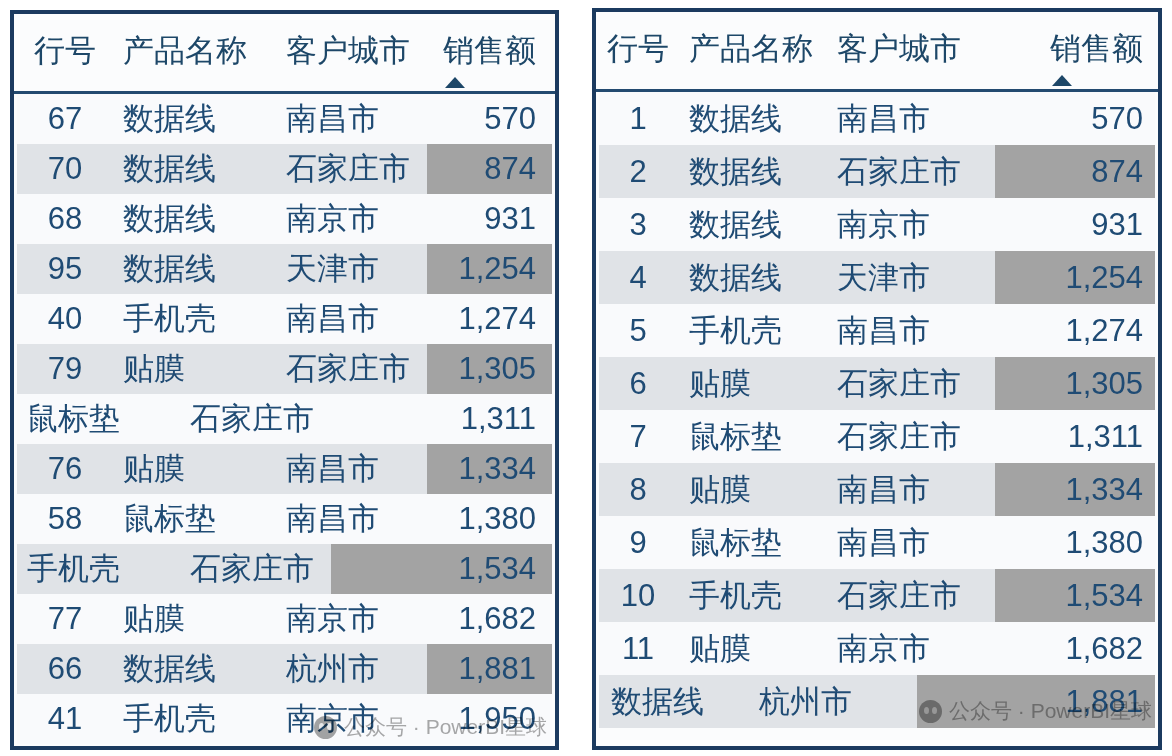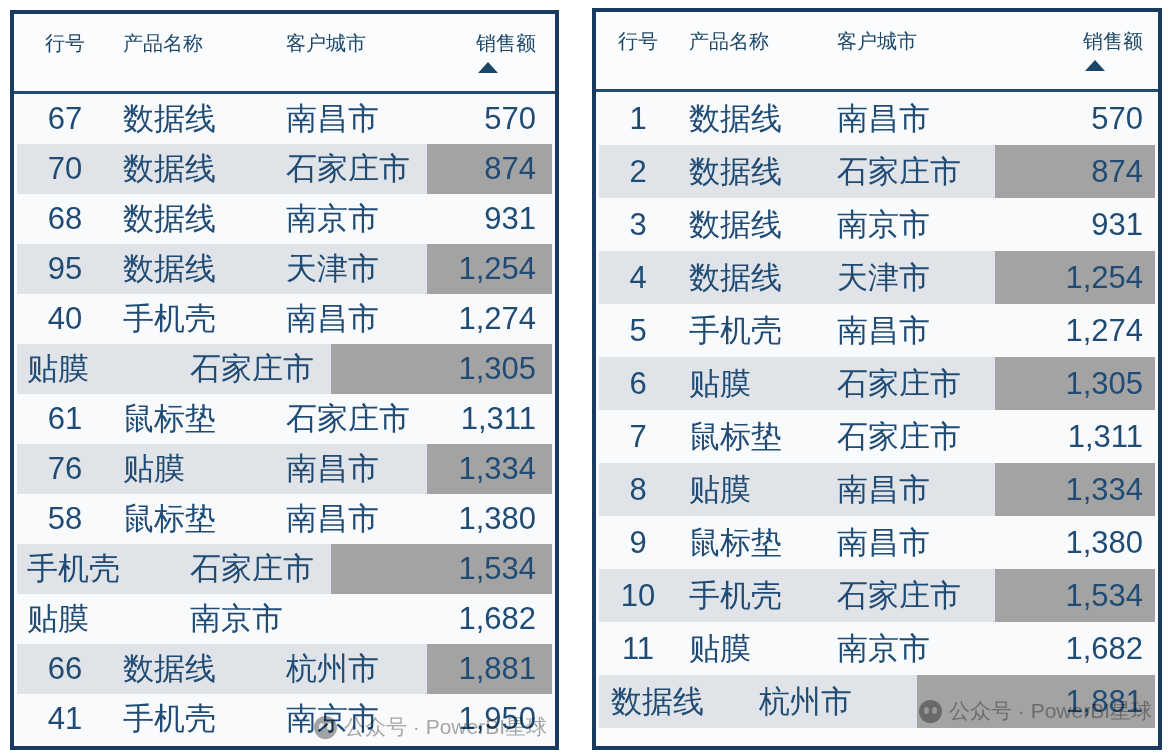--- a/index.html
+++ b/index.html
@@ -19,21 +19,21 @@
   #table-right { left:592px; top:8px;  width:570px; height:742px; }
 
   .hdr {
     display:flex;
     height:77px;
     padding:0 3px;
     border-bottom:3px solid #234a70;
     box-sizing:content-box;
   }
   .hdr-cell {
-    font-size:20px;
+    font-size:31px;
     color:#1d4768;
     padding-top:16px;
     box-sizing:border-box;
     display:block;
     white-space:nowrap;
     cursor:pointer;
   }
   .hdr-cell .hdr-wrap { display:inline-block; text-align:left; }
   .sort-arrow {
     width:0; height:0;
@@ -147,26 +147,26 @@
         <div class="cell c3">天津市</div>
         <div class="cell c4">1,254</div>
       </div>
       <div class="row">
         <div class="cell c1">40</div>
         <div class="cell c2">手机壳</div>
         <div class="cell c3">南昌市</div>
         <div class="cell c4">1,274</div>
       </div>
       <div class="row band">
+        <div class="cell c1">79</div>
         <div class="cell c2">贴膜</div>
         <div class="cell c3">石家庄市</div>
         <div class="cell c4">1,305</div>
       </div>
       <div class="row">
-        <div class="cell c1">61</div>
         <div class="cell c2">鼠标垫</div>
         <div class="cell c3">石家庄市</div>
         <div class="cell c4">1,311</div>
       </div>
       <div class="row band">
         <div class="cell c1">76</div>
         <div class="cell c2">贴膜</div>
         <div class="cell c3">南昌市</div>
         <div class="cell c4">1,334</div>
       </div>
@@ -175,20 +175,21 @@
         <div class="cell c2">鼠标垫</div>
         <div class="cell c3">南昌市</div>
         <div class="cell c4">1,380</div>
       </div>
       <div class="row band">
         <div class="cell c2">手机壳</div>
         <div class="cell c3">石家庄市</div>
         <div class="cell c4">1,534</div>
       </div>
       <div class="row">
+        <div class="cell c1">77</div>
         <div class="cell c2">贴膜</div>
         <div class="cell c3">南京市</div>
         <div class="cell c4">1,682</div>
       </div>
       <div class="row band">
         <div class="cell c1">66</div>
         <div class="cell c2">数据线</div>
         <div class="cell c3">杭州市</div>
         <div class="cell c4">1,881</div>
       </div>

